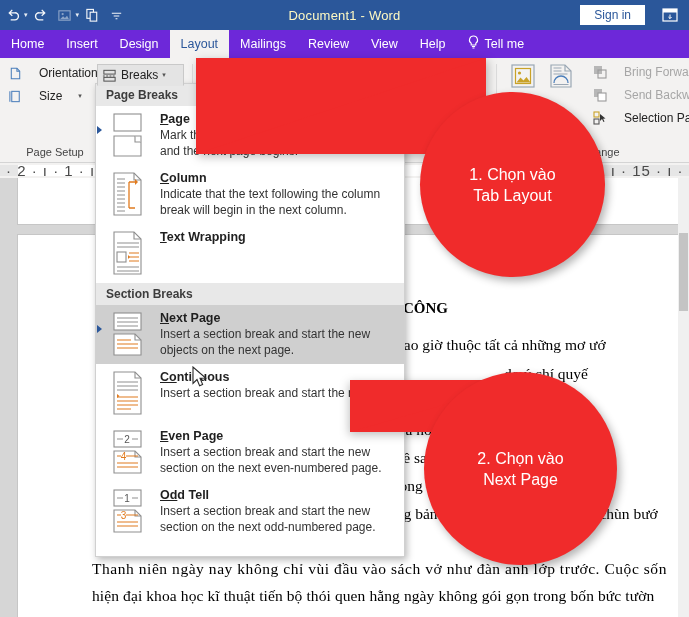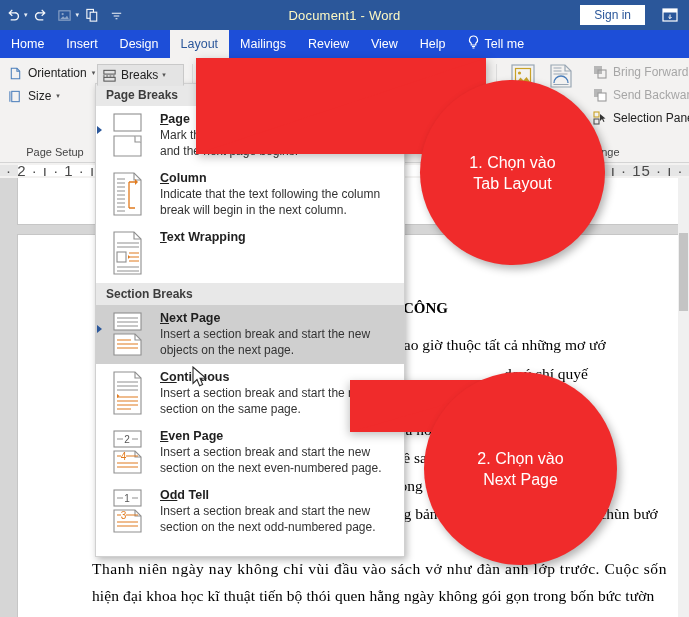--- a/index.html
+++ b/index.html
@@ -26,21 +26,21 @@
   .signin{
     position:absolute;right:44px;top:5px;height:20px;
     background:#ffffff;color:#2b579a;font-size:12px;
     display:flex;align-items:center;padding:0 14px;
   }
   .ribbon-display{position:absolute;right:8px;top:6px;width:22px;height:18px;display:flex;align-items:center;justify-content:center;}
 
   
   .tabstrip{
     position:absolute;left:0;top:30px;width:689px;height:28px;
-    background:#1d4ed8;display:flex;align-items:stretch;
+    background:#6d28d9;display:flex;align-items:stretch;
   }
   .tab{
     display:flex;align-items:center;padding:0 11px;
     font-size:12.5px;color:#ffffff;height:28px;white-space:nowrap;
   }
   .tab.active{background:#f3f2f1;color:#2b579a;}
   .tellme{display:flex;align-items:center;gap:5px;padding:0 10px;font-size:12.5px;color:#ffffff;}
   .bulb{display:inline-block;}
 
   
@@ -48,21 +48,21 @@
     position:absolute;left:0;top:58px;width:689px;height:104px;
     background:#f3f2f1;border-bottom:1px solid #d4d4d4;
   }
   .grp{position:absolute;top:0;height:104px;}
   .grp-label{
     position:absolute;bottom:4px;width:100%;text-align:center;
     font-size:11px;color:#444444;
   }
   .grp-sep{position:absolute;top:6px;width:1px;height:84px;background:#dcdcdc;}
   .rb-item{
-    display:flex;align-items:center;gap:5px;height:22px;
+    display:flex;align-items:center;gap:16px;height:22px;
     font-size:12px;color:#222222;padding:0 4px;white-space:nowrap;
   }
   .rb-item.disabled{color:#a6a6a6;}
   .caret-s{font-size:7px;color:#555;}
   .icon-box{width:16px;height:16px;flex:0 0 16px;display:flex;align-items:center;justify-content:center;}
 
   
   #grp-pagesetup{left:0;width:110px;}
   #grp-pagesetup .rb-item{position:absolute;left:3px;}
 
@@ -151,21 +151,21 @@
   }
 
   
   .callout{position:absolute;z-index:9;}
   .bubble{
     position:absolute;border-radius:50%;background:#f02b2b;
     color:#ffffff;display:flex;flex-direction:column;align-items:center;
     justify-content:center;text-align:center;font-size:16px;line-height:21px;
     box-shadow:3px 4px 8px rgba(0,0,0,.30);
   }
-  #bubble1{left:420px;top:80px;width:185px;height:185px;}
+  #bubble1{left:420px;top:92px;width:185px;height:185px;}
   #bubble2{left:424px;top:372px;width:193px;height:193px;}
   .tail{position:absolute;background:#f02b2b;}
   #tail1{
     left:196px;top:58px;width:0;height:0;border-style:solid;
     border-width:0 0 96px 290px;border-color:transparent transparent #f02b2b transparent;
     filter:drop-shadow(2px 3px 5px rgba(0,0,0,.25));
   }
   #tail2{
     left:350px;top:380px;width:0;height:0;border-style:solid;
     border-width:52px 180px 0 0;border-color:#f02b2b transparent transparent transparent;
@@ -443,21 +443,20 @@
         <path d="M10 3h21l6 6v36H10z" fill="#fff" stroke="#8f8f8f" stroke-width="1.1"></path>
         <path d="M31 3v6h6" fill="none" stroke="#8f8f8f" stroke-width="1.1"></path>
         <path d="M13 13h21M13 17h21M13 21h21" stroke="#8f8f8f" stroke-width="1"></path>
         <path d="M13 28h21M13 32h21M13 36h21M13 40h14" stroke="#e07b1f" stroke-width="1.2"></path>
         <path d="M13 25l2.5 2-2.5 2z" fill="#e07b1f"></path>
       </svg>
     </div>
     <div class="mi-txt">
       <div class="mi-title"><u>Co</u><span>ntinuous</span></div>
       <div class="mi-desc">Insert a section break and start the new</div>
-      <div class="mi-desc">section on the same page.</div>
     </div>
   </div>
 
   <div class="mi">
     <div class="mi-ico">
       <svg width="46" height="48" viewBox="0 0 46 48">
         <rect x="10" y="3" width="27" height="16" fill="#fff" stroke="#8f8f8f" stroke-width="1.1"></rect>
         <path d="M13 11h6M28 11h6" stroke="#8f8f8f" stroke-width="1"></path>
         <text x="23" y="14.5" font-size="10" fill="#555" text-anchor="middle" font-family="Liberation Sans, sans-serif">2</text>
         <path d="M10 23h21l6 6v16H10z" fill="#fff" stroke="#8f8f8f" stroke-width="1.1"></path>

